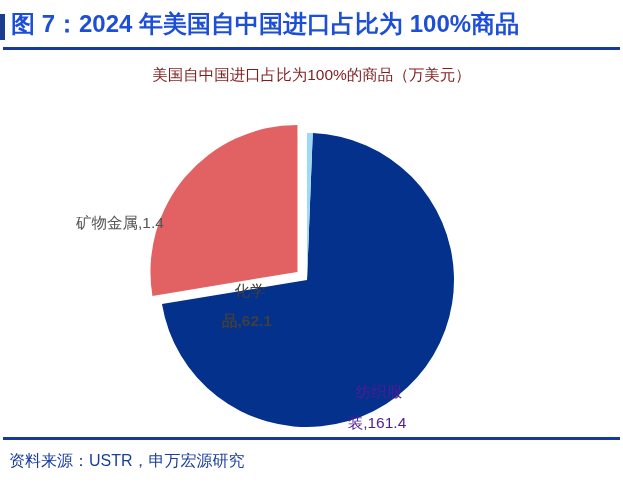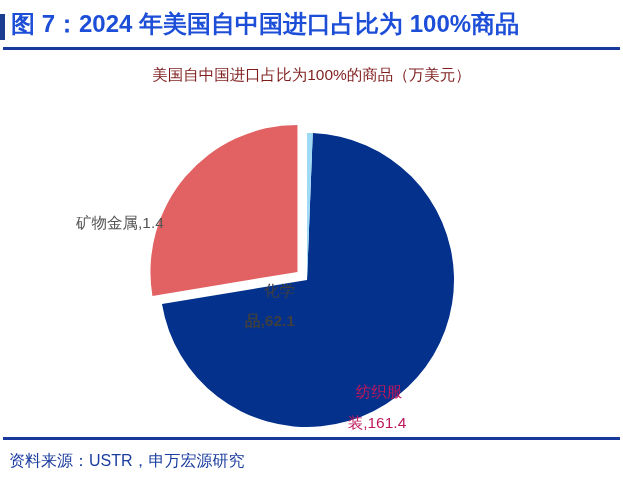--- a/index.html
+++ b/index.html
@@ -76,28 +76,28 @@
     line-height: 26px;
     white-space: nowrap;
   }
   #label-minerals {
     left: 76px; top: 115px;
     color: #555555;
   }
   #label-chemicals {
     left: 205px; top: 181px;
     color: #3f3f3f;
-    text-align: right;
+    text-align: center;
     width: 90px;
     line-height: 30px;
   }
   #label-chemicals .lbl-line2 { margin-left: -6px; display:block;font-weight:bold; }
   #label-textiles {
     left: 333px; top: 281px;
-    color: #be185d;
+    color: #4c1d95;
     text-align: center;
     width: 92px;
     line-height: 31px;
   }
   #label-textiles .lbl-line2 { display:block; margin-left: -4px; text-align: center; }
 
   
   #footer-rule {
     position: absolute;
     left: 3px; top: 437px;

